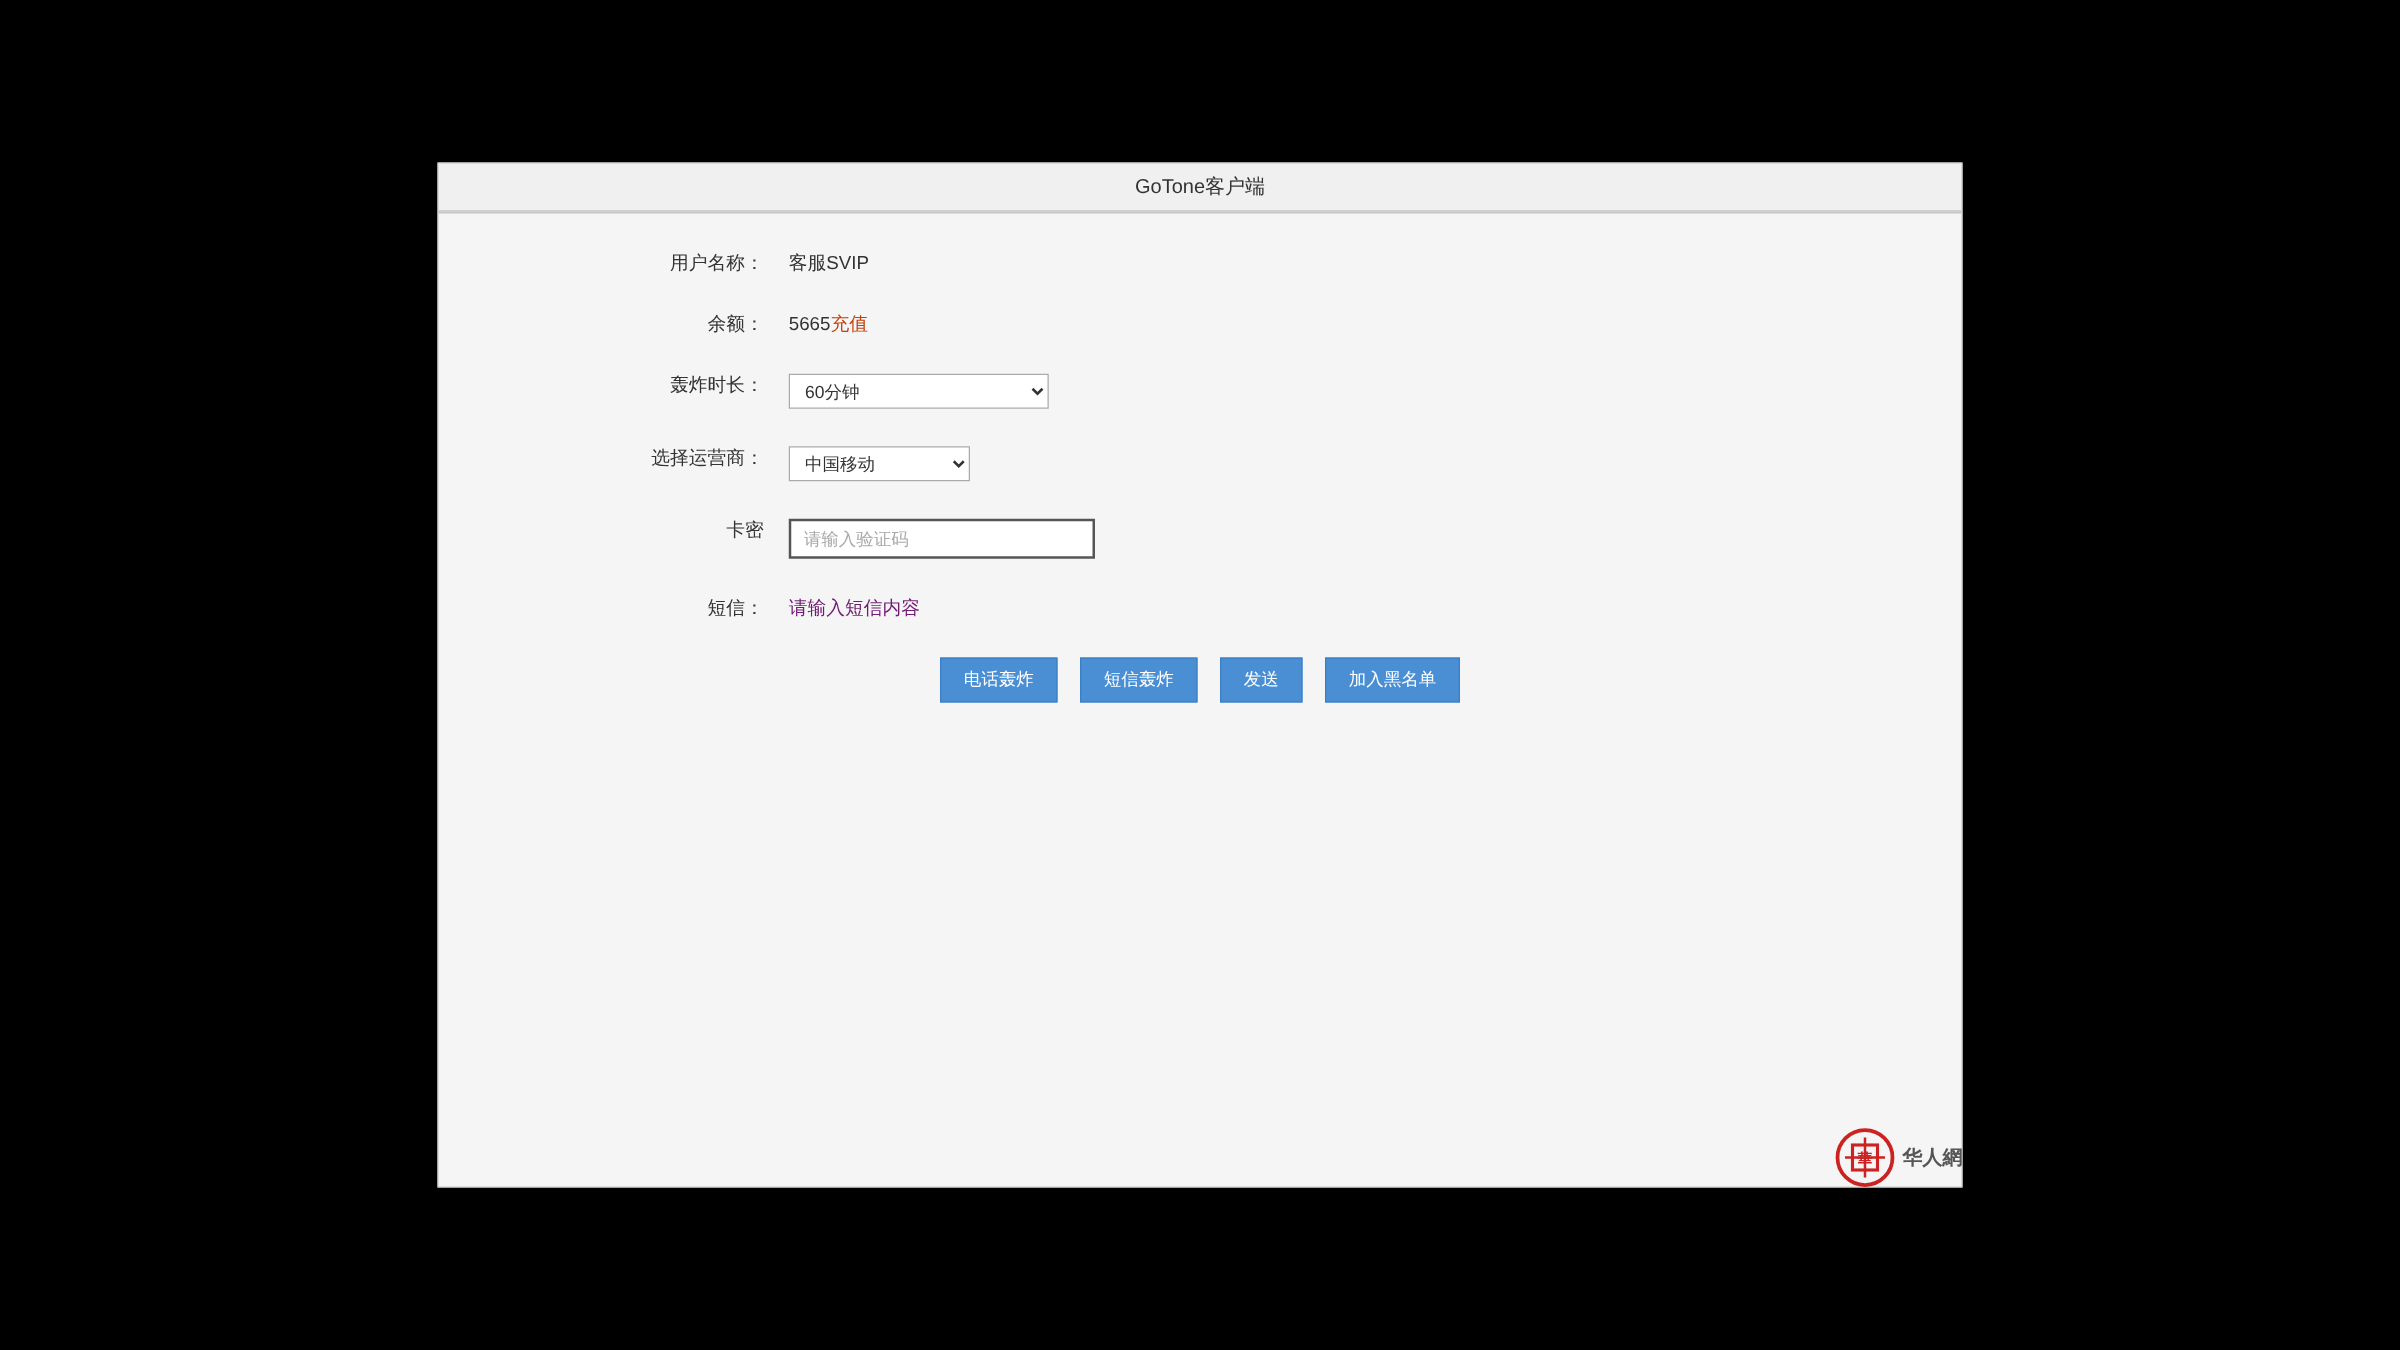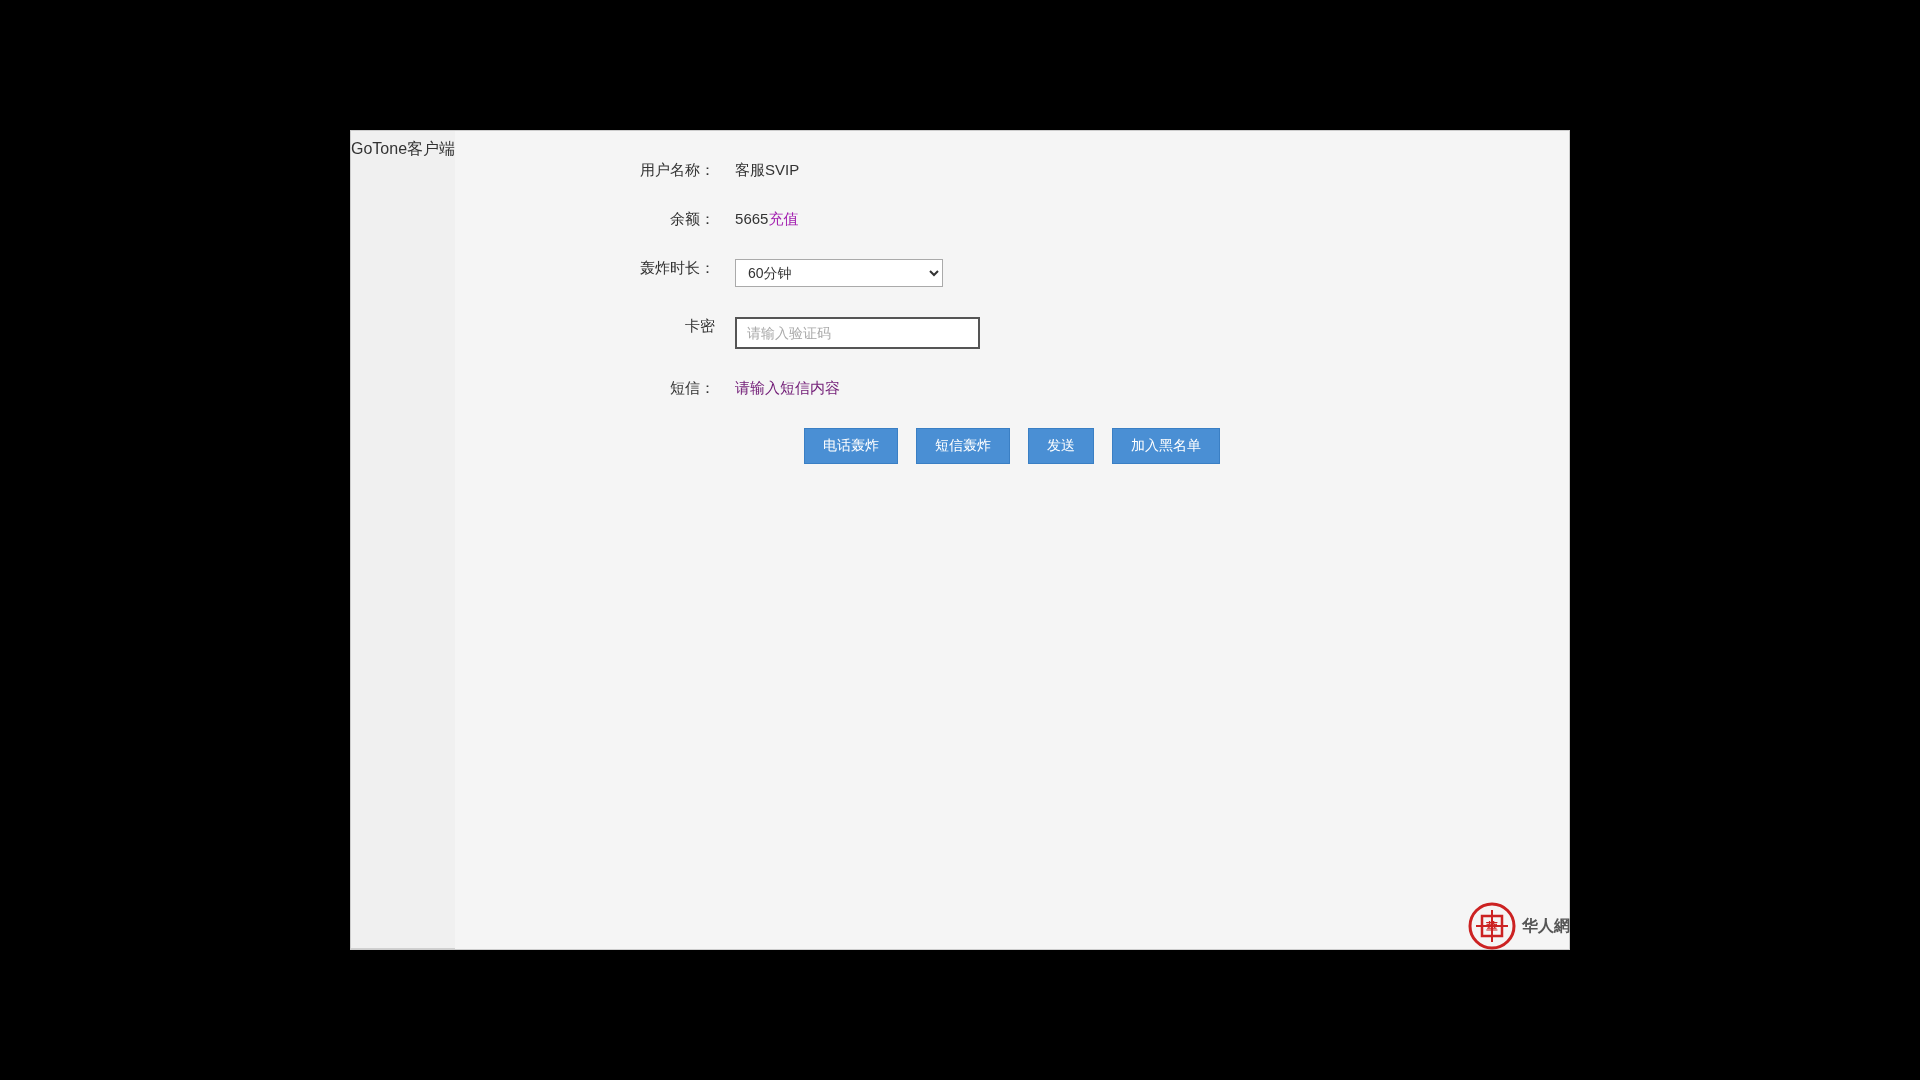--- a/index.html
+++ b/index.html
@@ -17,21 +17,21 @@
       justify-content: center;
       font-family: "Microsoft YaHei", SimHei, sans-serif;
     }
 
     .window {
       width: 1220px;
       height: 820px;
       background: #f0f0f0;
       border: 1px solid #ccc;
       display: flex;
-      flex-direction: row;
+      flex-direction: column;
     }
 
     .title-bar {
       background: #f0f0f0;
       border-bottom: 1px solid #d0d0d0;
       padding: 8px 0;
       text-align: center;
       font-size: 16px;
       color: #333;
       font-weight: normal;
@@ -61,21 +61,21 @@
       color: #333;
       margin-right: 20px;
     }
 
     .form-value {
       font-size: 15px;
       color: #333;
     }
 
     .recharge-link {
-      color: #a21caf;
+      color: #c2410c;
       text-decoration: none;
       cursor: pointer;
       margin-top: 43px;
     }
 
     .form-select {
       padding: 4px 8px;
       font-size: 14px;
       border: 1px solid #aaa;
       background: #fff;
@@ -179,20 +179,28 @@
       <div class="form-label">轰炸时长：</div>
       <select class="form-select form-select-wide">
         <option>60分钟</option>
         <option>30分钟</option>
         <option>15分钟</option>
         <option>10分钟</option>
         <option>5分钟</option>
       </select>
     </div>
 
+    <div class="form-row">
+      <div class="form-label">选择运营商：</div>
+      <select class="form-select form-select-medium">
+        <option>中国移动</option>
+        <option>中国联通</option>
+        <option>中国电信</option>
+      </select>
+    </div>
 
 
     <div class="form-row">
       <div class="form-label">卡密</div>
       <input class="form-input" type="text" placeholder="请输入验证码" style="">
     </div>
 
     <div class="form-row">
       <div class="form-label">短信：</div>
       <div class="sms-placeholder">请输入短信内容</div>

